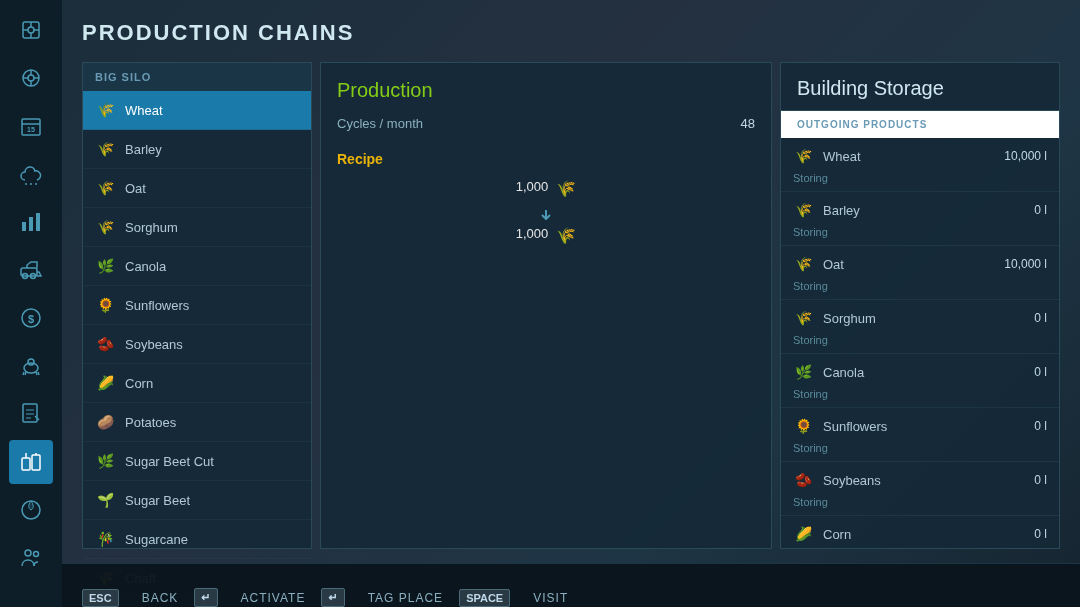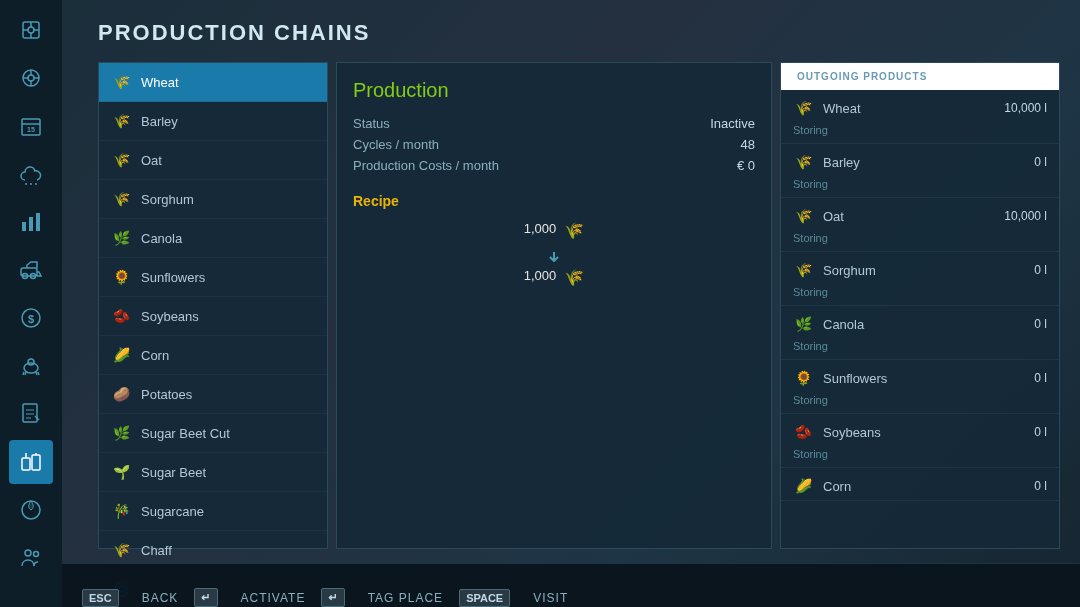--- a/index.html
+++ b/index.html
@@ -59,21 +59,21 @@
       display: flex;
       align-items: center;
       justify-content: center;
     }
 
     
     .main-content {
       position: absolute;
       left: 62px; top: 0; right: 0; bottom: 0;
       z-index: 5;
-      padding: 20px 20px 50px 36px;
+      padding: 20px 20px 50px 20px;
     }
 
     .page-title {
       font-size: 22px;
       font-weight: bold;
       color: #d0e8f0;
       letter-spacing: 2px;
       margin-bottom: 16px;
       text-transform: uppercase;
     }
@@ -444,20 +444,21 @@
 </div>
 
 <div class="bg-overlay"></div>
 
 <div class="main-content">
   <div class="page-title">PRODUCTION CHAINS</div>
 
   <div class="panels-container">
 
     <div class="panel-list">
+      <div class="panel-list-header">BIG SILO</div>
 
       <div class="product-item selected">
         <div class="product-icon">🌾</div>
         <span class="product-name">Wheat</span>
       </div>
       <div class="product-item">
         <div class="product-icon">🌾</div>
         <span class="product-name">Barley</span>
       </div>
       <div class="product-item">
@@ -507,30 +508,22 @@
       <div class="product-item">
         <div class="product-icon">🌀</div>
 
       </div>
     </div>
 
     <div class="panel-production">
       <div class="panel-title">Production</div>
 
       <div class="stat-row">
-        <span class="stat-label">Status</span>
-        <span class="stat-value">Inactive</span>
-      </div>
-      <div class="stat-row">
         <span class="stat-label">Cycles / month</span>
         <span class="stat-value">48</span>
-      </div>
-      <div class="stat-row">
-        <span class="stat-label">Production Costs / month</span>
-        <span class="stat-value">€ 0</span>
       </div>
 
       <div class="recipe-section">
         <div class="recipe-label">Recipe</div>
 
         <div class="recipe-item">
           <span>1,000</span>
           <span class="recipe-icon">🌾</span>
         </div>
         <div class="recipe-arrow">
@@ -539,20 +532,23 @@
           </svg>
         </div>
         <div class="recipe-item">
           <span>1,000</span>
           <span class="recipe-icon">🌾</span>
         </div>
       </div>
     </div>
 
     <div class="panel-storage">
+      <div class="panel-storage-header">
+        <div class="storage-title">Building Storage</div>
+      </div>
       <div class="outgoing-label">OUTGOING PRODUCTS</div>
       <div class="storage-list">
 
         <div class="storage-item">
           <div class="storage-item-top">
             <div class="product-icon">🌾</div>
             <span class="storage-item-name">Wheat</span>
             <span class="storage-item-amount">10,000 l</span>
           </div>
           <div class="storage-item-status">Storing</div>

